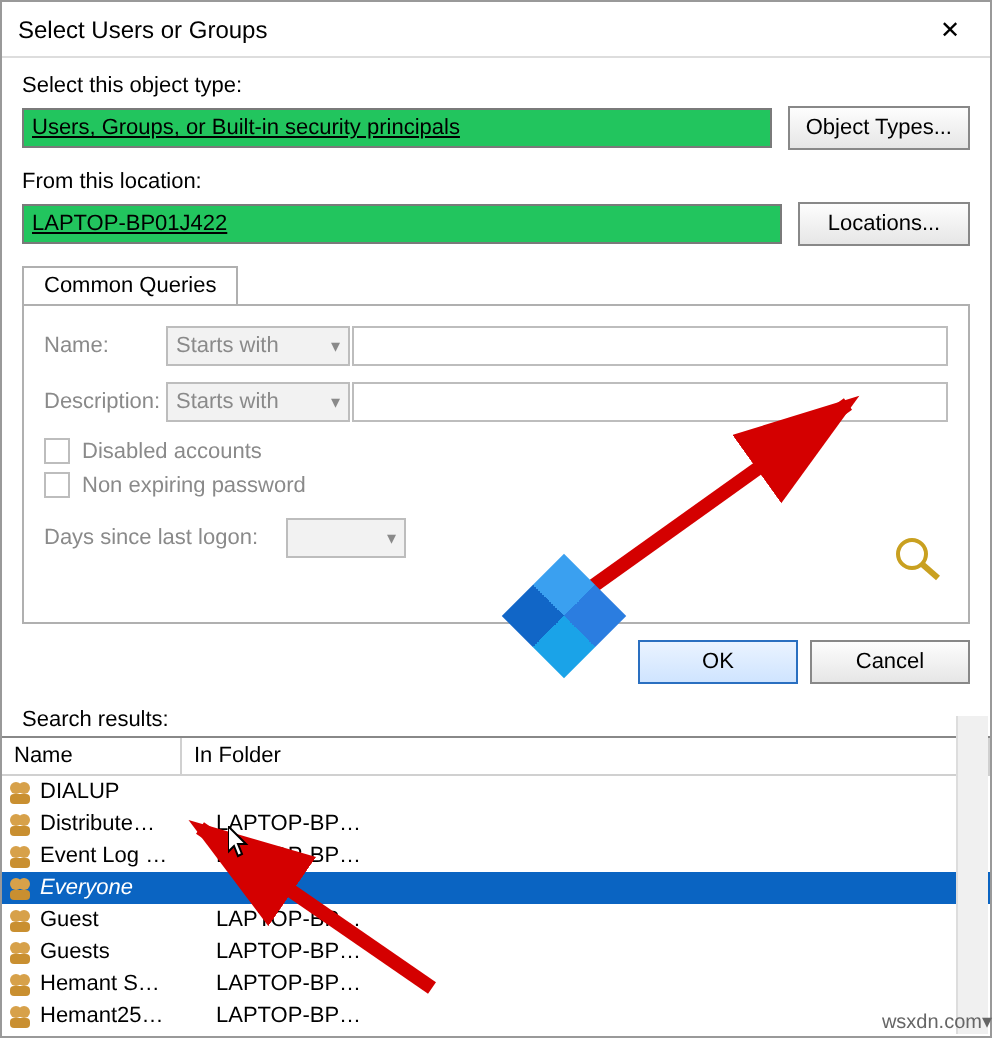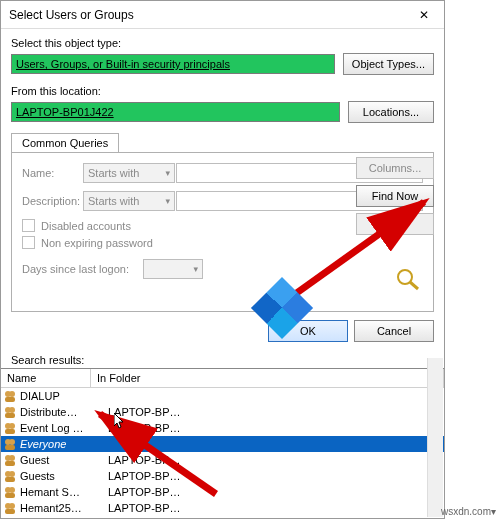--- a/index.html
+++ b/index.html
@@ -8,21 +8,21 @@
     font-family: "Segoe UI", Tahoma, sans-serif;
     font-size: 11px;
     background: #fff;
     width: 500px;
     height: 519px;
     overflow: hidden;
     position: relative;
   }
   .dialog {
     border: 1px solid #999;
-    width: 445px;
+    width: 496px;
     height: 519px;
     display: flex;
     flex-direction: column;
     position: relative;
   }
   .titlebar {
     height: 28px;
     display: flex;
     align-items: center;
     padding: 0 0 0 8px;
@@ -279,25 +279,20 @@
       <div class="qrow" style="margin-top:10px;">
         <div class="qlabel" style="width:120px;">Days since last logon:</div>
         <div class="combo" style="width:60px;">
           <span></span>
           <span class="chev">▾</span>
         </div>
       </div>
     </div>
   </div>
 
-  <div class="rightcol">
-    <button class="btn disabled">Columns...</button>
-    <button class="btn">Find Now</button>
-    <button class="btn disabled">Stop</button>
-  </div>
 
   <svg class="magnify" width="30" height="24" viewBox="0 0 30 24">
     <circle cx="11" cy="10" r="7" fill="none" stroke="#c9a020" stroke-width="2"></circle>
     <line x1="16" y1="15" x2="24" y2="22" stroke="#c9a020" stroke-width="3"></line>
   </svg>
 
   <div class="btnrow">
     <button class="btn ok" style="min-width:80px;">OK</button>
     <button class="btn" style="min-width:80px;">Cancel</button>
   </div>

